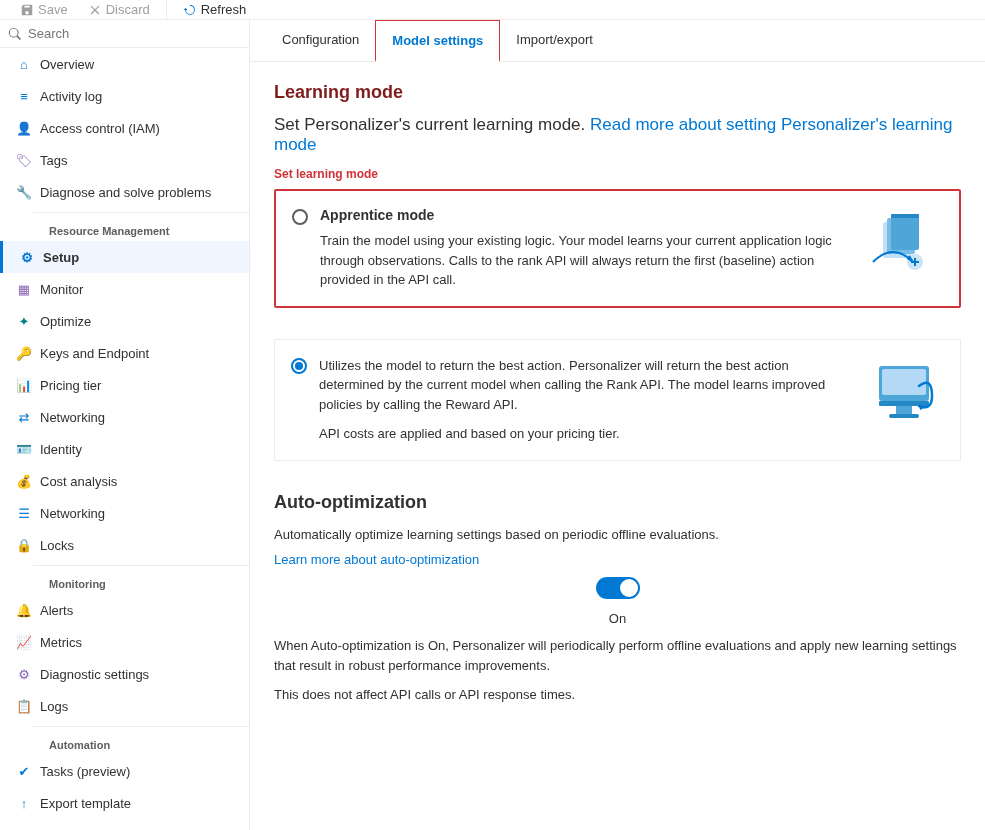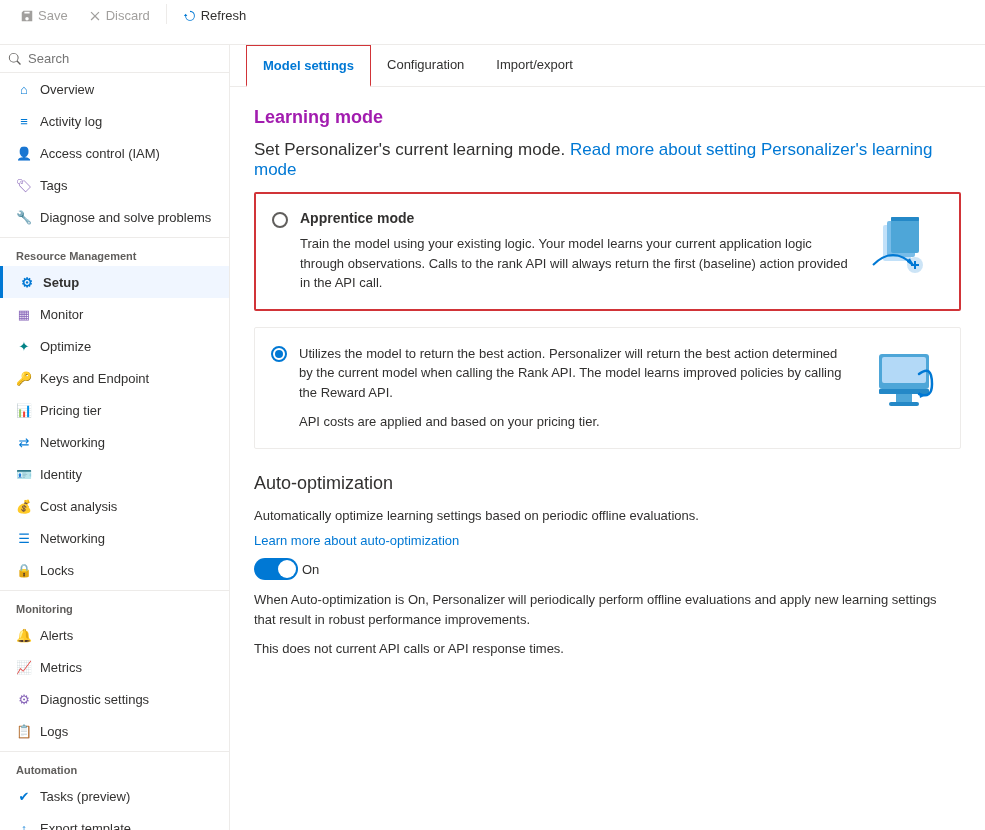--- a/index.html
+++ b/index.html
@@ -1,54 +1,54 @@
 <!DOCTYPE html>
 <html><head>
   <meta charset="utf-8">
   <style>
     * { box-sizing: border-box; margin: 0; padding: 0; }
     body { font-family: 'Segoe UI', Arial, sans-serif; font-size: 13px; color: #323130; background: #fff; display: flex; flex-direction: column; height: 830px; overflow: hidden; }
 
     
     .toolbar {
-      display: flex; align-items: flex-start; padding: 4px 12px; border-bottom: 1px solid #edebe9;
-      height: 45px; gap: 4px; flex-shrink: 0;
+      display: flex; align-items: center; padding: 4px 12px; border-bottom: 1px solid #edebe9;
+      height: 20px; gap: 4px; flex-shrink: 0;
     }
     .toolbar-btn {
       display: flex; align-items: center; gap: 4px; padding: 4px 8px;
       cursor: pointer; border: none; background: none; font-size: 13px; color: #323130;
     }
     .toolbar-btn.disabled { color: #a19f9d; cursor: default; }
     .toolbar-divider { width: 1px; height: 20px; background: #edebe9; margin: 0 4px; }
 
     
     .main-layout {
       display: flex; flex: 1; overflow: hidden;
     }
 
     
     .sidebar {
-      width: 230px; border-right: 1px solid #edebe9; overflow-y: auto;
+      width: 250px; border-right: 1px solid #edebe9; overflow-y: auto;
       flex-shrink: 0; background: #fff;
     }
     .sidebar-search {
       display: flex; align-items: center; padding: 6px 8px; border-bottom: 1px solid #edebe9;
     }
     .sidebar-search input {
       border: none; outline: none; font-size: 13px; flex: 1; background: none;
     }
     .sidebar-item {
       display: flex; align-items: center; gap: 8px; padding: 8px 16px;
       cursor: pointer; font-size: 13px; color: #323130;
     }
     .sidebar-item.active { background: #f0f6ff; border-left: 3px solid #0078d4; font-weight: 600; }
     .sidebar-item .item-icon { width: 16px; height: 16px; flex-shrink: 0; display: flex; align-items: center; justify-content: center; }
     .sidebar-section-label {
       padding: 12px 16px 4px; font-size: 11px; font-weight: 600; color: #605e5c;
-      border-top: 1px solid #edebe9; margin-top: 4px;
+      border-top: 1px solid #edebe9; margin-top: 4px; margin-left: 33px;
     }
 
     
     .content {
       flex: 1; overflow-y: auto; padding: 0;
     }
 
     
     .tabs {
       display: flex; border-bottom: 1px solid #edebe9; padding: 0 16px;
@@ -59,54 +59,54 @@
     }
     .tab.active {
       color: #0078d4; border: 1px solid #d13438; border-bottom: 2px solid #fff;
       font-weight: 600; margin-bottom: -1px;
     }
 
     
     .content-body { padding: 20px 24px; }
 
     .section-title {
-      font-size: 18px; font-weight: 600; color: #a21caf; margin-bottom: 12px;
+      font-size: 18px; font-weight: 600; color: #7f1d1d; margin-bottom: 12px;
     }
     .section-desc { font-size: 17px; color: #323130; margin-bottom: 12px; }
     .section-desc a { color: #0078d4; text-decoration: none; }
 
     .set-label {
       font-size: 12px; font-weight: 600; color: #d13438; margin-bottom: 8px;
     }
 
     
     .mode-card {
-      border: 1px solid #edebe9; border-radius: 2px; padding: 16px; margin-bottom: 16px;
+      border: 1px solid #edebe9; border-radius: 2px; padding: 16px; margin-bottom: 31px;
       display: flex; align-items: flex-start; gap: 12px; max-width: 740px;
     }
     .mode-card.selected { border: 2px solid #d13438; }
     .mode-card-content { flex: 1; }
     .mode-title { font-size: 14px; font-weight: 600; margin-bottom: 8px; display: flex; align-items: center; gap: 8px; }
     .mode-desc { font-size: 13px; color: #323130; line-height: 1.5; }
     .mode-illustration { width: 80px; flex-shrink: 0; display: flex; align-items: center; justify-content: center; }
 
     
     .radio {
       width: 16px; height: 16px; border-radius: 50%; border: 2px solid #605e5c;
       flex-shrink: 0; margin-top: 2px; display: flex; align-items: center; justify-content: center;
     }
     .radio.checked { border-color: #0078d4; }
     .radio.checked::after { content: ''; width: 8px; height: 8px; border-radius: 50%; background: #0078d4; }
 
     
     .auto-opt-section { margin-top: 24px; max-width: 740px; }
-    .auto-opt-title { font-size: 18px; font-weight: 400; margin-bottom: 12px; }
+    .auto-opt-title { font-size: 18px; font-weight: 700; margin-bottom: 12px; }
     .auto-opt-desc { font-size: 13px; margin-bottom: 8px; line-height: 1.5; }
     .auto-opt-link { color: #0078d4; text-decoration: none; font-size: 13px; }
-    .toggle-row { display: flex; align-items: center; gap: 4px; margin: 10px 0; }
+    .toggle-row { display: flex; align-items: center; gap: 12px; margin: 10px 0; flex-direction: column; }
     .toggle {
       width: 44px; height: 22px; border-radius: 11px; background: #0078d4;
       display: flex; align-items: center; padding: 2px; cursor: pointer;
     }
     .toggle-thumb { width: 18px; height: 18px; border-radius: 50%; background: #fff; margin-left: auto; }
     .toggle-label { font-size: 13px; color: #323130; }
 
     
     .icon-blue { color: #0078d4; }
     .icon-green { color: #107c10; }
@@ -242,40 +242,41 @@
     </div>
     <div class="sidebar-item">
       <span class="item-icon icon-blue">↑</span>
       <span class="sidebar-item-label">Export template</span>
     </div>
   </div>
 
   <div class="content">
 
     <div class="tabs">
+      <div class="tab">
+        <span>Configuration</span>
+      </div>
       <div class="tab active">
         <span>Model settings</span>
-      </div>
-      <div class="tab">
-        <span>Configuration</span>
       </div>
       <div class="tab">
         <span>Import/export</span>
       </div>
     </div>
 
     <div class="content-body">
 
       <div class="section-title">Learning mode</div>
 
       <div class="section-desc">
         <span>Set Personalizer's current learning mode.</span>
         <a href="#">Read more about setting Personalizer's learning mode</a>
       </div>
 
+      <div class="set-label">Set learning mode</div>
 
       <div class="mode-card selected">
         <div class="radio"></div>
         <div class="mode-card-content">
           <div class="mode-title">Apprentice mode</div>
           <div class="mode-desc">Train the model using your existing logic. Your model learns your current application logic through observations. Calls to the rank API will always return the first (baseline) action provided in the API call.</div>
         </div>
         <div class="mode-illustration">
           <svg width="80" height="80" viewBox="0 0 80 80">
 
@@ -316,18 +317,18 @@
         <div class="auto-opt-title">Auto-optimization</div>
         <div class="auto-opt-desc">Automatically optimize learning settings based on periodic offline evaluations.</div>
         <a href="#" class="auto-opt-link">Learn more about auto-optimization</a>
         <div class="toggle-row">
           <div class="toggle">
             <div class="toggle-thumb"></div>
           </div>
           <span class="toggle-label">On</span>
         </div>
         <div class="auto-opt-desc">When Auto-optimization is On, Personalizer will periodically perform offline evaluations and apply new learning settings that result in robust performance improvements.</div>
-        <div class="auto-opt-desc" style="margin-top:10px">This does not current API calls or API response times.</div>
+        <div class="auto-opt-desc" style="margin-top:10px">This does not affect API calls or API response times.</div>
       </div>
 
     </div>
   </div>
 </div>
 
 </body></html>

